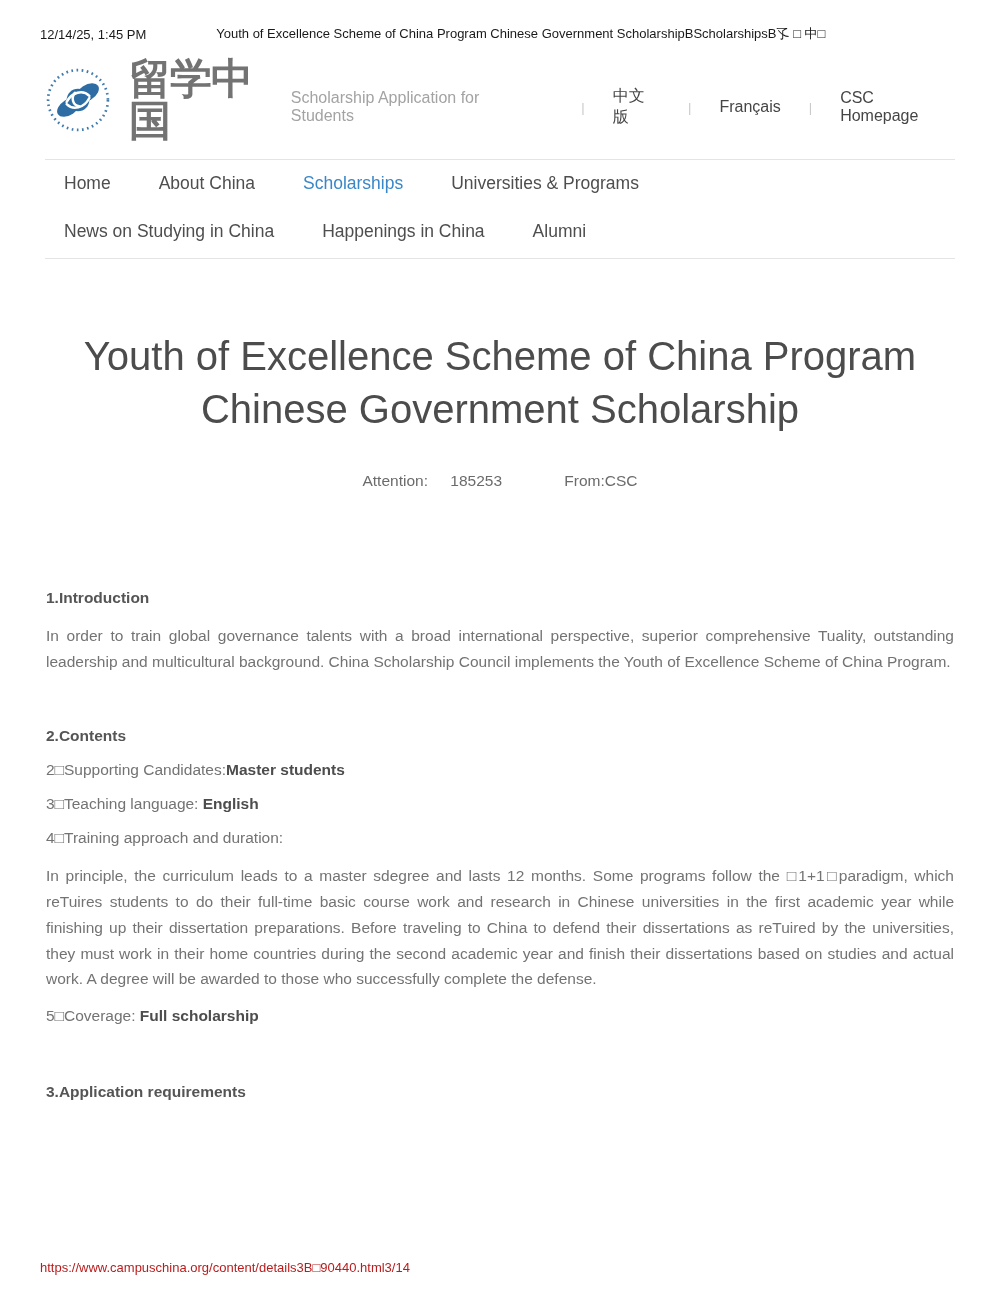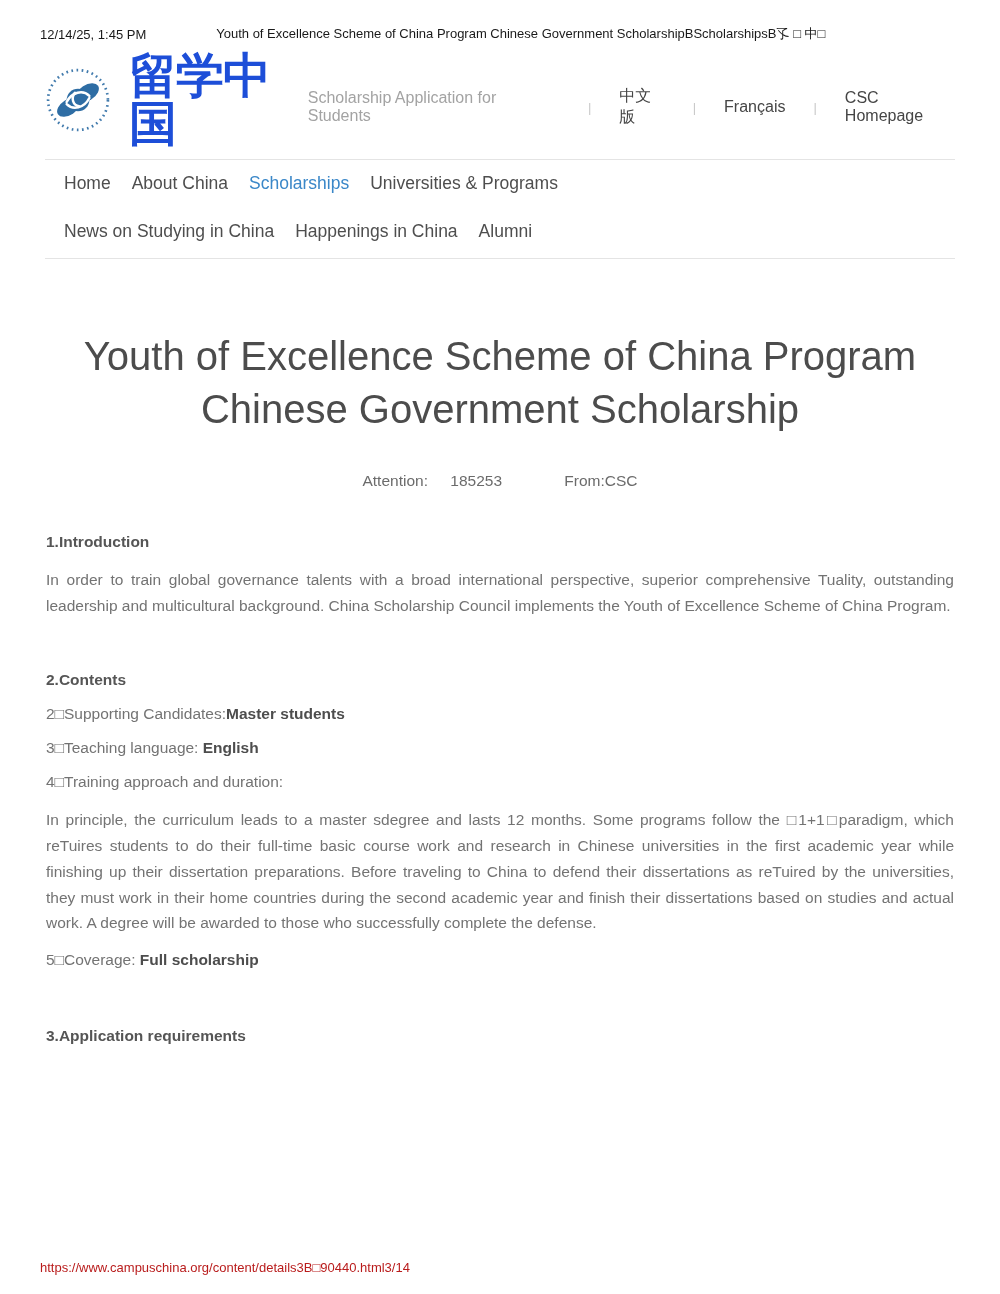--- a/index.html
+++ b/index.html
@@ -28,38 +28,38 @@
   }
 
   
   .site-header {
     position: absolute; top: 60px; left: 45px; right: 45px; height: 80px;
     display: flex; align-items: center; justify-content: space-between;
   }
   .logo { display: flex; align-items: center; gap: 18px; cursor: pointer; }
   .emblem svg { width: 66px; height: 66px; display: block; }
   .wordmark {
-    font-size: 48px; font-weight: bold; color: #1d4ed8;
+    font-size: 42px; font-weight: bold; color: #737373;
     letter-spacing: -1px; line-height: 1;
   }
   .header-links {
     display: flex; align-items: center; gap: 28px;
     font-size: 16px; color: #454545; margin-top: 14px;
   }
   .header-links .muted { color: #a3a3a3; margin-right: 10px; }
   .header-links .sep { color: #c9c9c9; font-size: 13px; }
   .header-links a { color: #454545; text-decoration: none; cursor: pointer; }
 
   
   .main-nav {
     position: absolute; top: 159px; left: 45px; width: 910px;
     border-top: 1px solid #e4e4e4; border-bottom: 1px solid #e4e4e4;
     padding: 13px 0 17px 19px;
   }
-  .nav-row { display: flex; gap: 21px; font-size: 17.5px; color: #4e4e4e; line-height: 20px; }
+  .nav-row { display: flex; gap: 48px; font-size: 17.5px; color: #4e4e4e; line-height: 20px; }
   .nav-row + .nav-row { margin-top: 28px; }
   .nav-item { cursor: pointer; white-space: nowrap; }
   .nav-item.active { color: #3a87c8; }
 
   
   .article { position: absolute; top: 0; left: 46px; width: 908px; }
   .page-title {
     margin: 330px auto 0; max-width: 880px;
     font-size: 40px; font-weight: 400; color: #4c4c4c;
     text-align: center; line-height: 53px;
@@ -68,21 +68,21 @@
     margin-top: 36px; text-align: center;
     font-size: 15.5px; color: #6b6b6b;
   }
   .meta .meta-val { margin-left: 18px; }
   .meta .meta-from { margin-left: 58px; }
 
   .section-heading {
     margin: 0; font-size: 15.5px; font-weight: bold; color: #555555;
     line-height: 20px;
   }
-  .sh-intro { margin-top: 42px; }
+  .sh-intro { margin-top: 98px; }
   .sh-contents { margin-top: 52px; }
   .sh-requirements { margin-top: 56px; }
 
   .para {
     margin: 15px 0 0; font-size: 15.5px; line-height: 25.7px;
     color: #737373; text-align: justify;
   }
   .item {
     margin: 14px 0 0; font-size: 15.5px; line-height: 20px;
     color: #737373;

